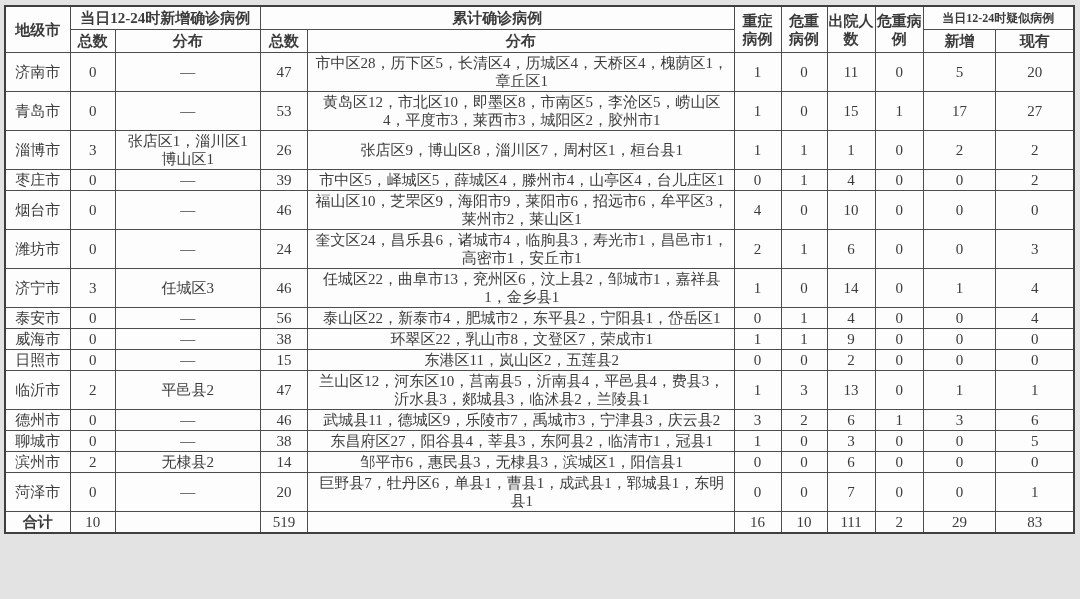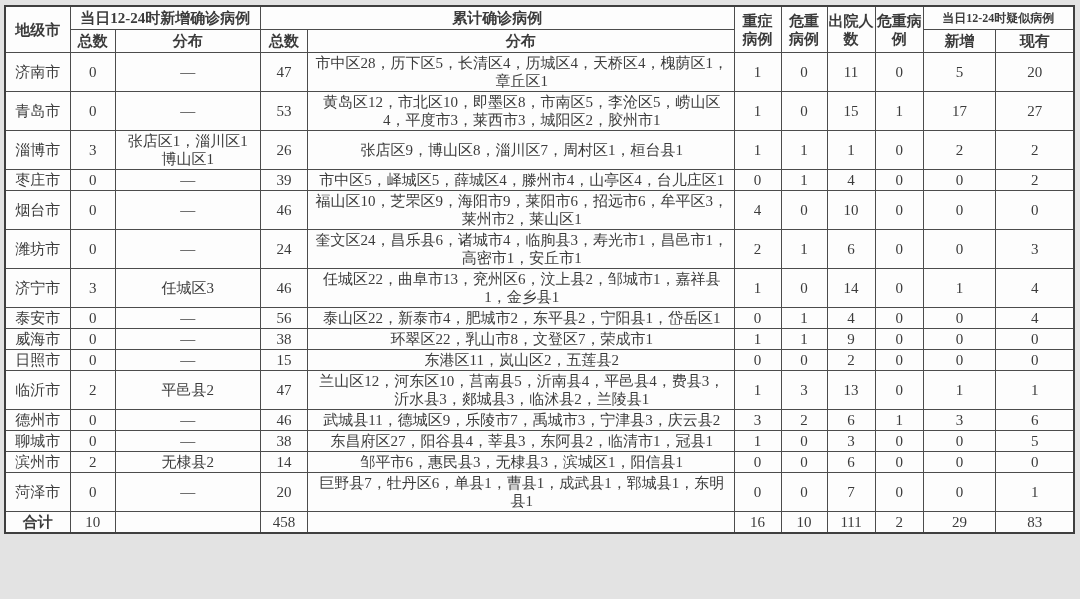--- a/index.html
+++ b/index.html
@@ -281,21 +281,21 @@
           <td class="col-critical">0</td>
           <td class="col-discharged">7</td>
           <td class="col-deaths">0</td>
           <td class="col-susp_new">0</td>
           <td class="col-susp_exist">1</td>
         </tr>
         <tr class="total-row">
           <td class="col-city">合计</td>
           <td class="col-new_total">10</td>
           <td class="col-new_dist"></td>
-          <td class="col-cum_total">458</td>
+          <td class="col-cum_total">519</td>
           <td class="col-cum_dist"></td>
           <td class="col-severe">16</td>
           <td class="col-critical">10</td>
           <td class="col-discharged">111</td>
           <td class="col-deaths">2</td>
           <td class="col-susp_new">29</td>
           <td class="col-susp_exist">83</td>
         </tr>
       </tbody>
   </table>

